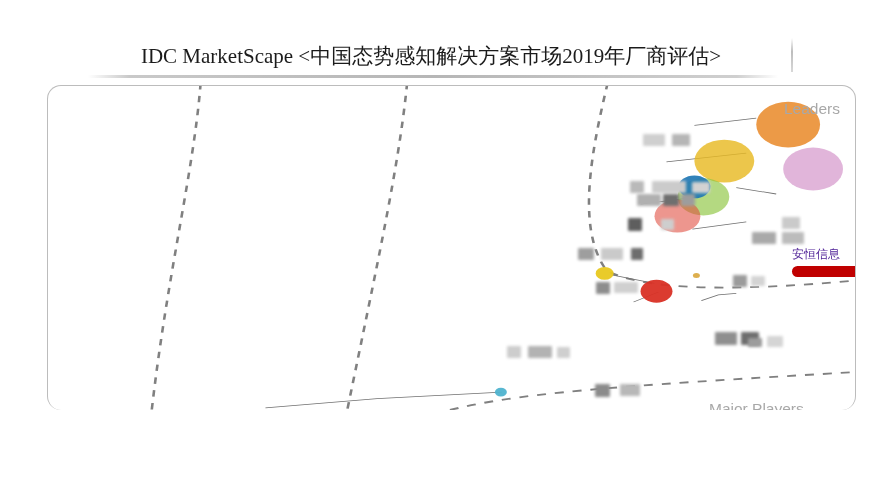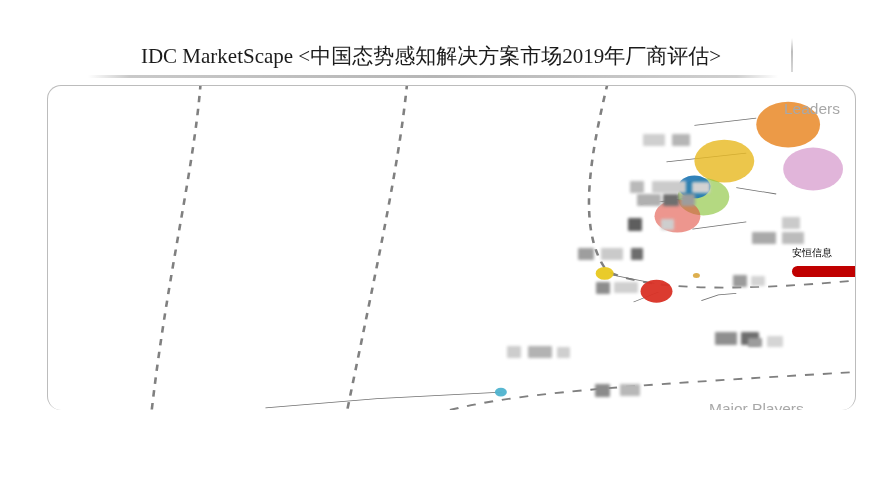--- a/index.html
+++ b/index.html
@@ -58,21 +58,21 @@
   }
 
   
   .redact{
     position:absolute;border-radius:1px;
     filter:blur(1.6px);
   }
 
   
   .hl-text{
-    position:absolute;font-size:10px;color:#000000;white-space:nowrap;
+    position:absolute;font-size:12px;color:#4c1d95;white-space:nowrap;
     font-family:Liberation Serif, serif;
   }
   .hl-bar{
     position:absolute;border-radius:7px;
     background:#c00000;
   }
 </style>
 </head>
 <body>
 

